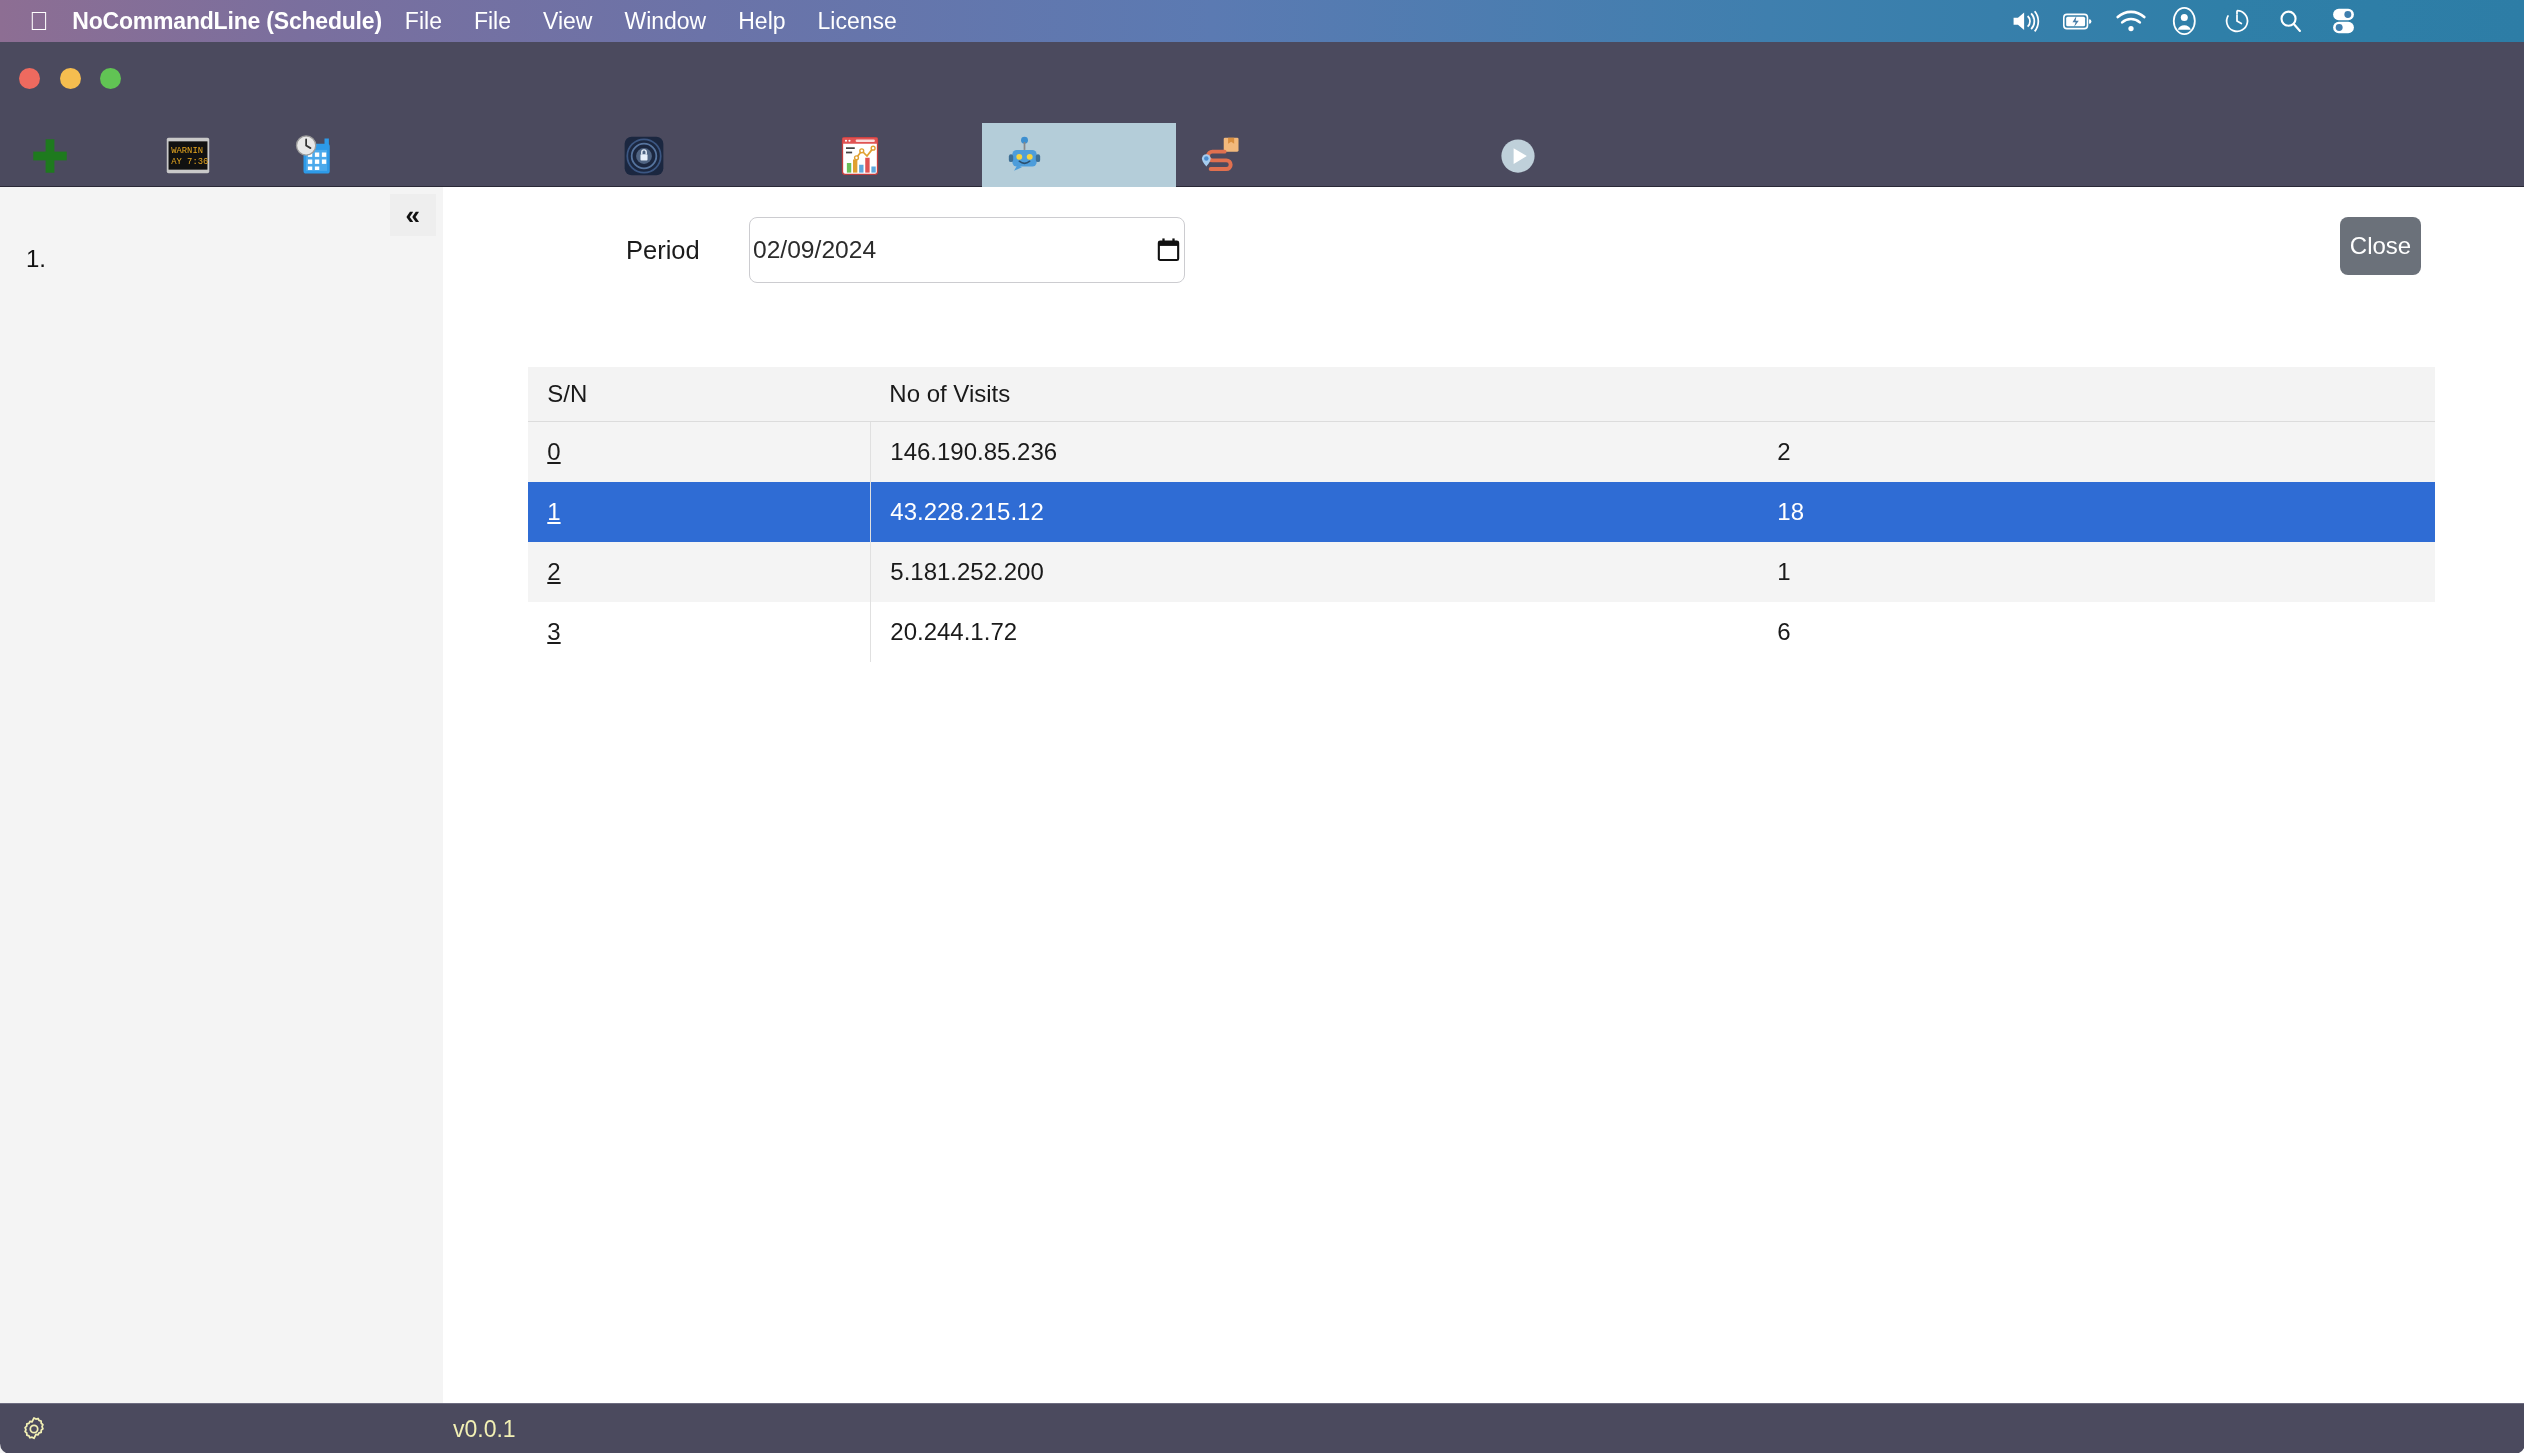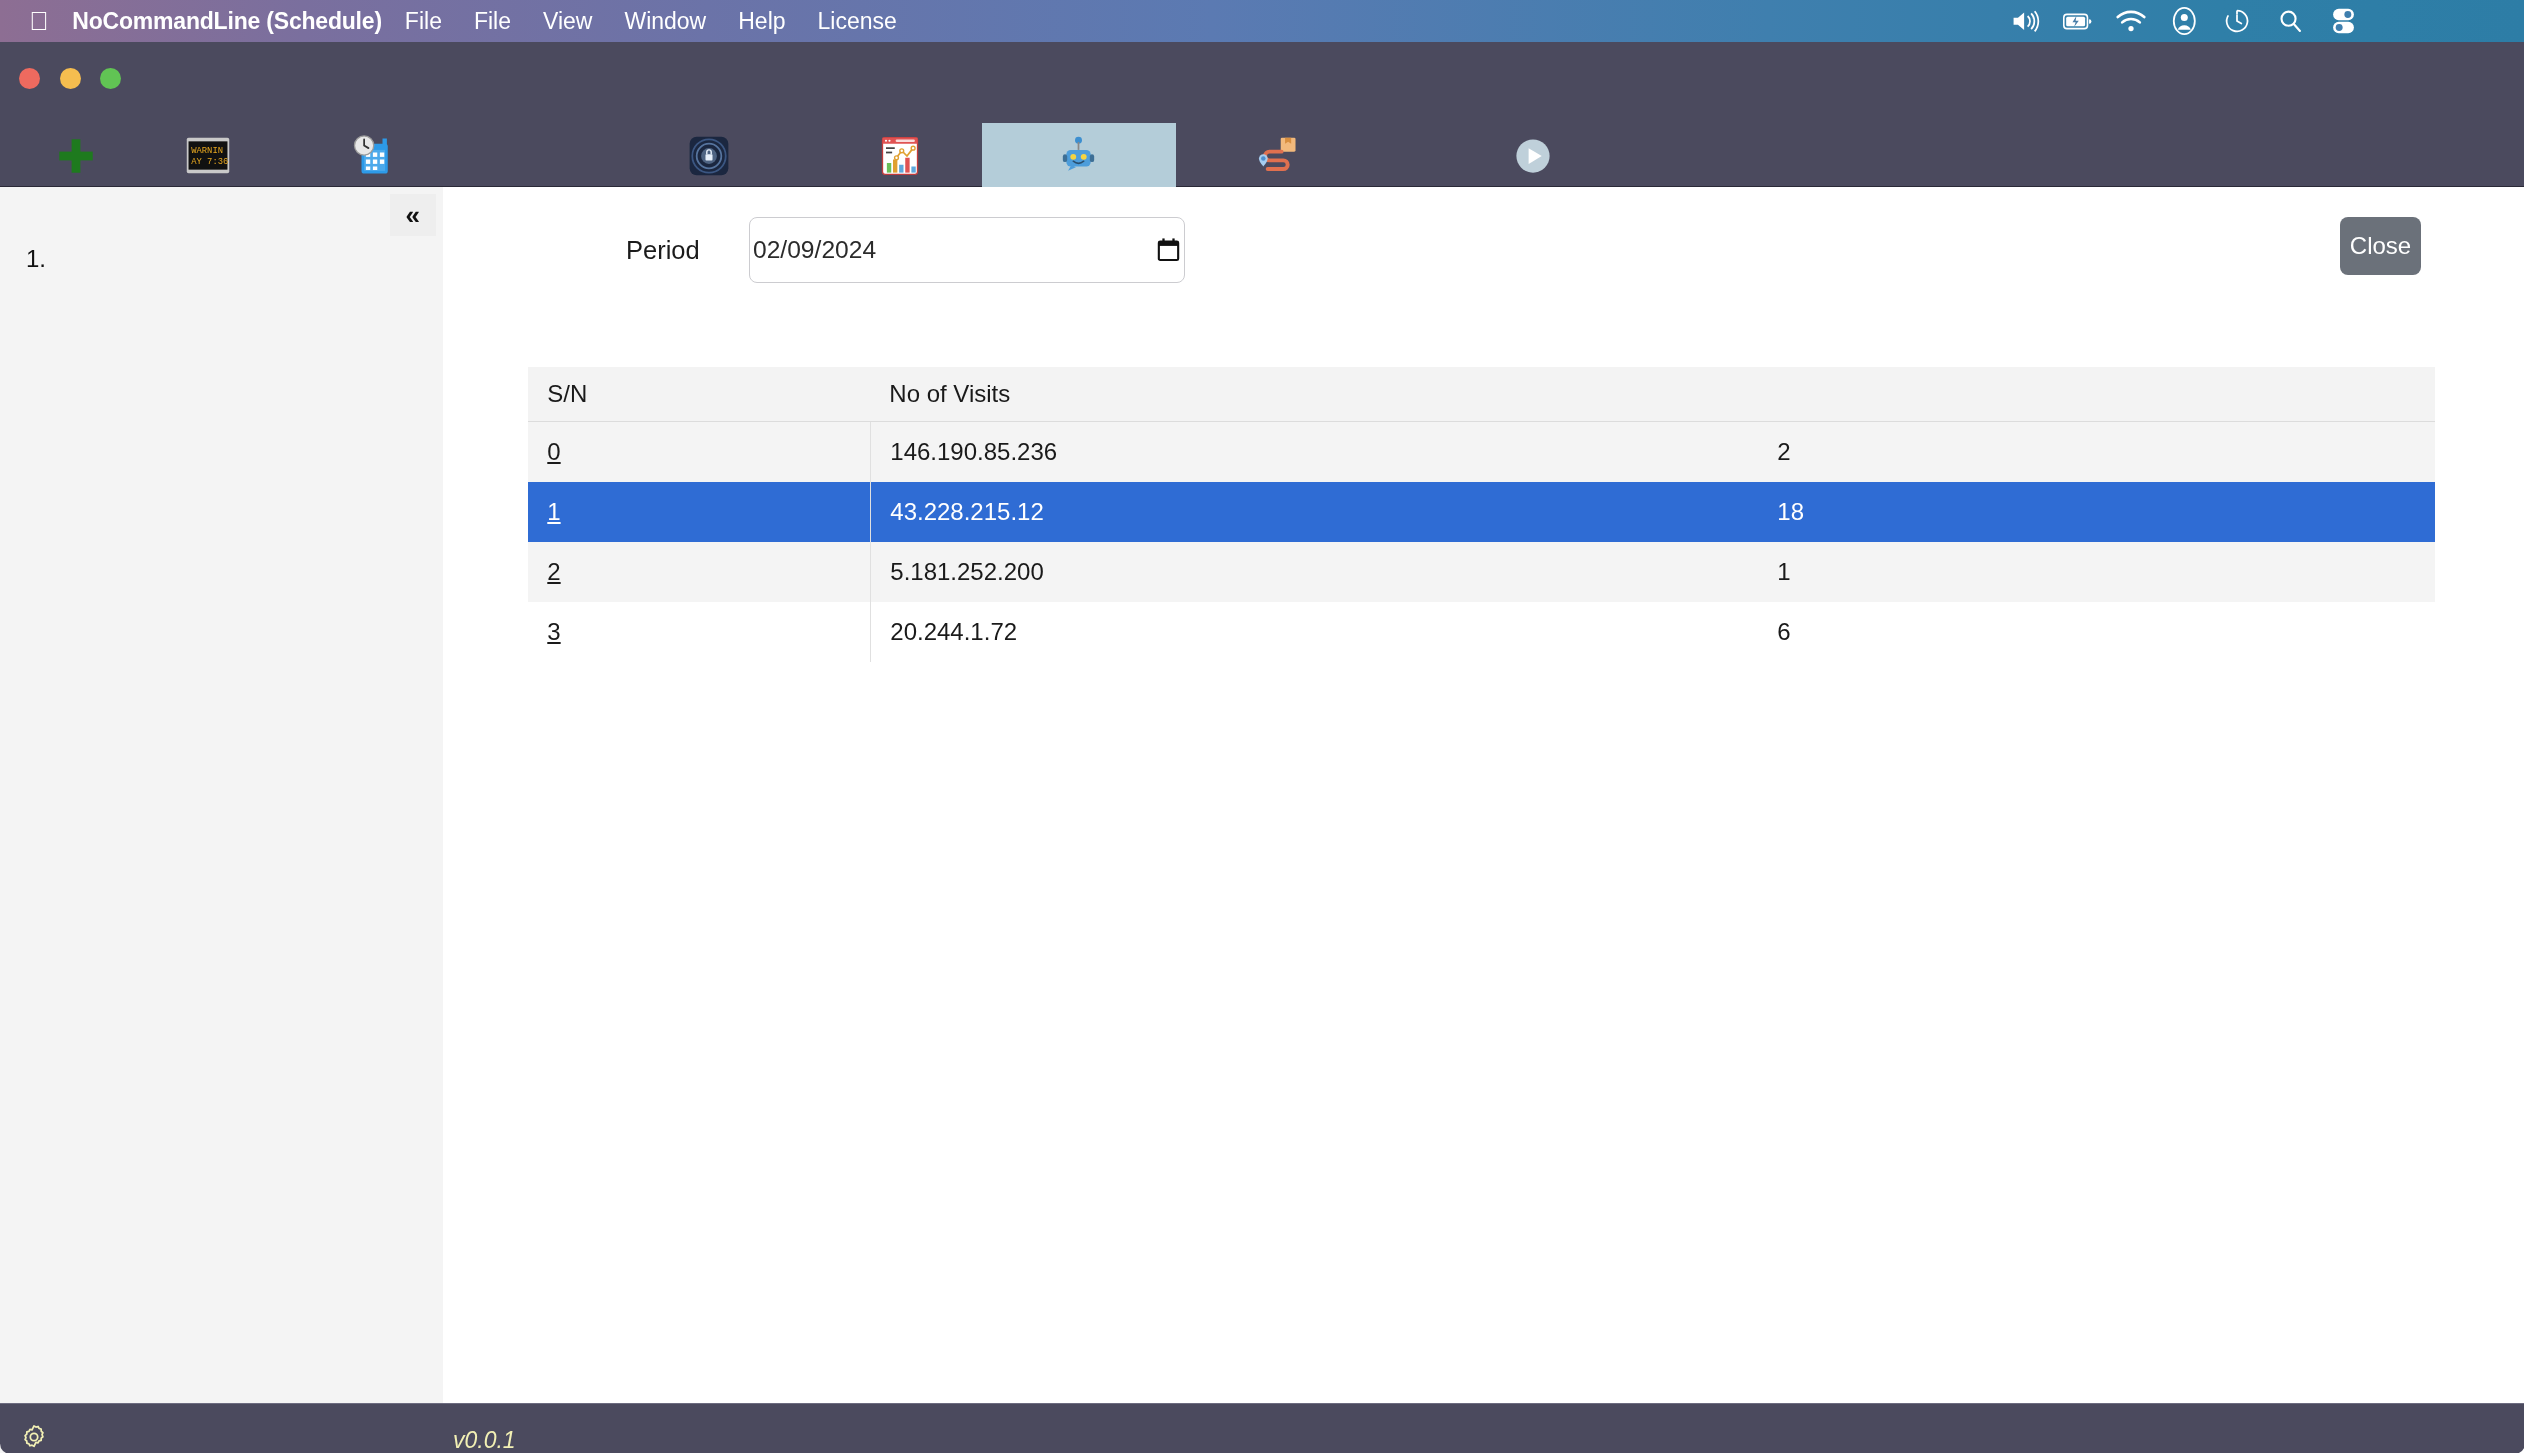--- a/index.html
+++ b/index.html
@@ -51,21 +51,21 @@
   .traffic {
     position: absolute; left: 19.3px; top: 26px; display: flex; gap: 19.3px;
   }
   .tl-dot { width: 21px; height: 21px; border-radius: 50%; }
   .tl-red { background: #ee6a5f; }
   .tl-yellow { background: #f5bd4f; }
   .tl-green { background: #61c454; }
 
   .tb-group { position: absolute; display: flex; align-items: flex-end; }
   .tb-item {
-    display: flex; flex-direction: column; align-items: center; justify-content: flex-end;
+    display: flex; flex-direction: column; align-items: flex-start; justify-content: flex-end;
     padding: 7px 12.3px 5.3px 12.3px; cursor: default;
   }
   .tb-item .tb-icon {
     height: 51px; width: 61px; display: flex; align-items: center; justify-content: center;
     margin-bottom: 5.3px;
   }
   .tb-item .tb-label {
     font-size: 22px; color: #f2f0b4; white-space: nowrap; line-height: 1.1;
   }
   .tb-item.active { background: #b4cdd9; }
@@ -139,22 +139,22 @@
     font-size: 24px; color: #1a1a1a; display: flex; align-items: center;
     height: 100%; padding-left: 19.3px;
   }
   .trow.selected .td { color: #ffffff; }
   .sn-link { text-decoration: underline; color: inherit; cursor: pointer; }
 
   
   .statusbar {
     position: absolute; left: 0; bottom: 0; width: 2525px; height: 51px;
     background: #4b4a5e; border-top: 0.9px solid #6d6c80;
-    display: flex; align-items: flex-end;
-    border-bottom-left-radius: 10.5px; border-bottom-right-radius: 10.5px; font-style: italic;
+    display: flex; align-items: center;
+    border-bottom-left-radius: 10.5px; border-bottom-right-radius: 10.5px;
   }
   .gear { margin-left: 16px; width: 35px; height: 35px; display: flex; align-items: center; justify-content: center; }
   .version { position: absolute; left: 453px; font-size: 23px; color: #f2f0b4; }
 </style>
 </head>
 <body>
 
 <div class="menubar">
   <div class="menubar-left">
     <div class="apple-logo"></div>

